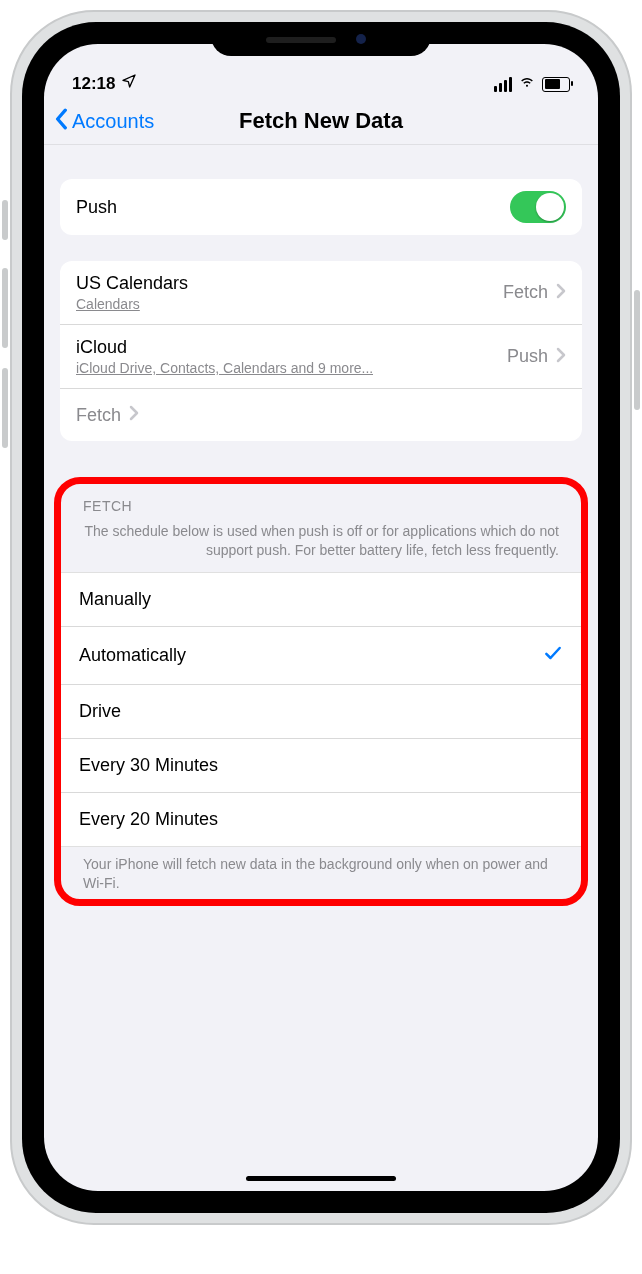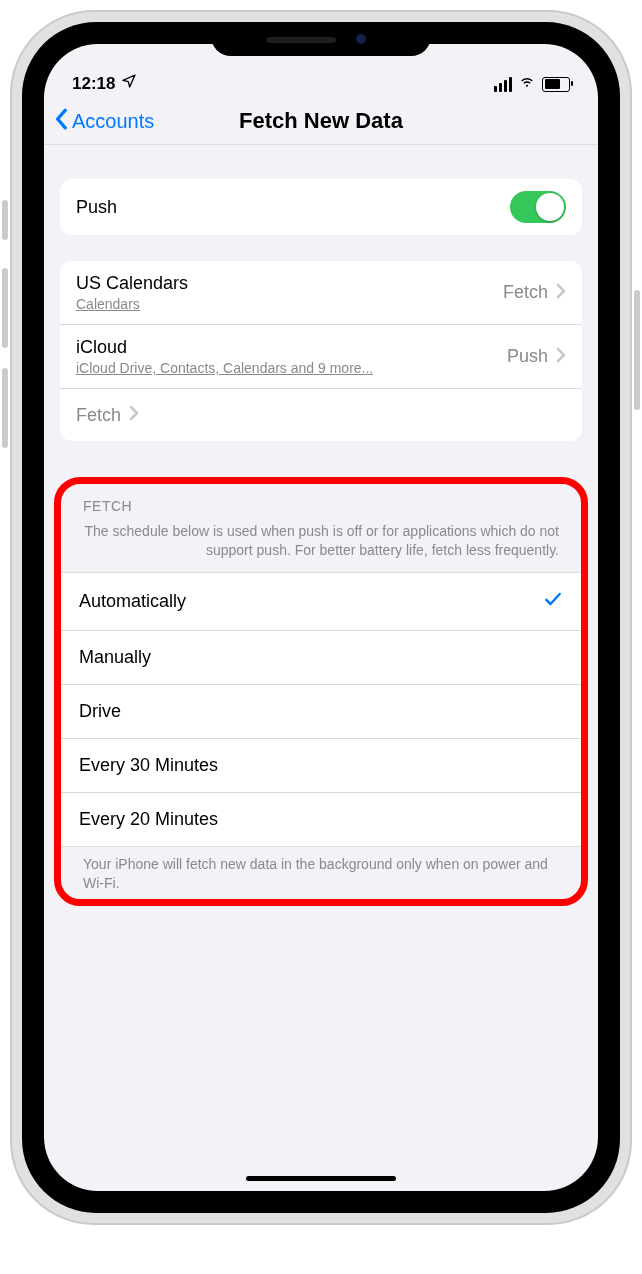--- a/index.html
+++ b/index.html
@@ -275,27 +275,27 @@
               </div>
             </div>
           </div>
 
           <div class="highlight">
             <div class="section-label">FETCH</div>
             <div class="header-text" style="padding-top:2px;">The schedule below is used when push is off or for applications which do not support push. For better battery life, fetch less frequently.</div>
 
             <div class="option-group">
               <div class="option-row">
+                <span>Manually</span>
+              </div>
+              <div class="option-row">
                 <span>Automatically</span>
                 <span class="checkmark"><svg viewBox="0 0 24 24" fill="none" stroke="#007aff" stroke-width="3" stroke-linecap="round" stroke-linejoin="round">
                       <polyline points="4,13 9,18 20,6"></polyline>
                     </svg></span>
-              </div>
-              <div class="option-row">
-                <span>Manually</span>
               </div>
               <div class="option-row">
                 <span>Drive</span>
               </div>
               <div class="option-row">
                 <span>Every 30 Minutes</span>
               </div>
               <div class="option-row">
                 <span>Every 20 Minutes</span>
               </div>

